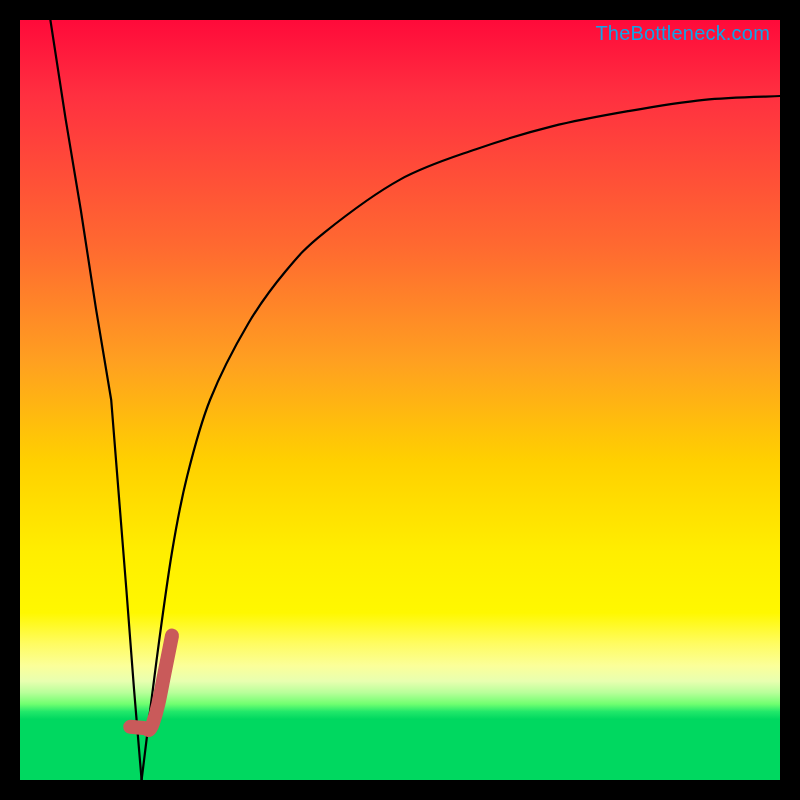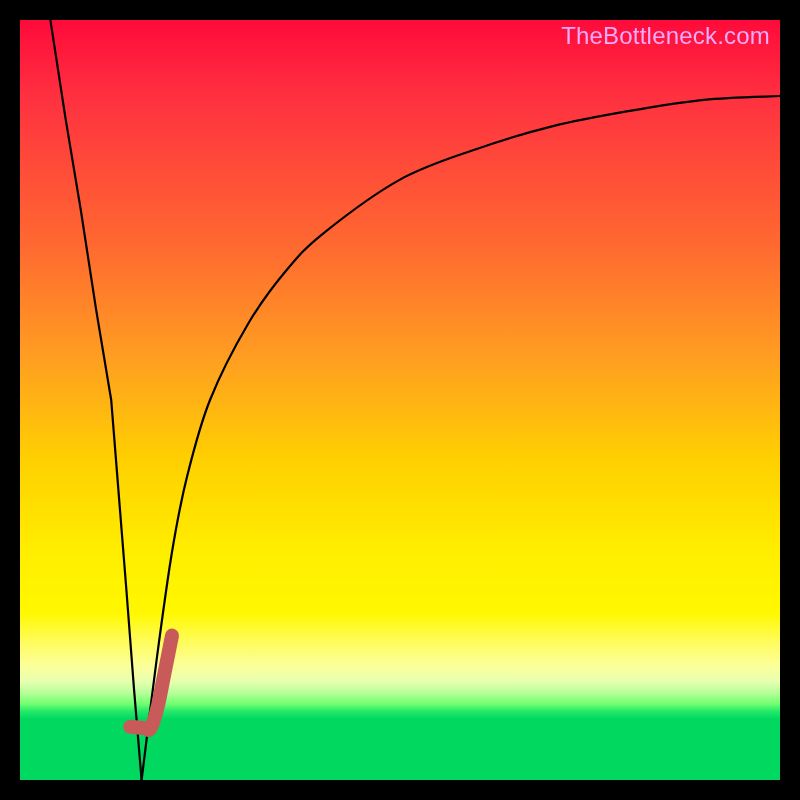--- a/index.html
+++ b/index.html
@@ -45,22 +45,22 @@
       #70ff70 90%,
       #22e86a 91%,
       #00d860 92%,
       #00d860 100%
     );
   }
   .watermark {
     position: absolute;
     top: 2px;
     right: 10px;
-    color: #f0abfc;
-    font-size: 24px;
+    color: #0ea5e9;
+    font-size: 20px;
     font-weight: 500;
     text-align: right;
     letter-spacing: 0.2px;
     user-select: none;
   }
   svg.curves {
     position: absolute;
     left: 0; top: 0;
     width: 760px;
     height: 760px;

